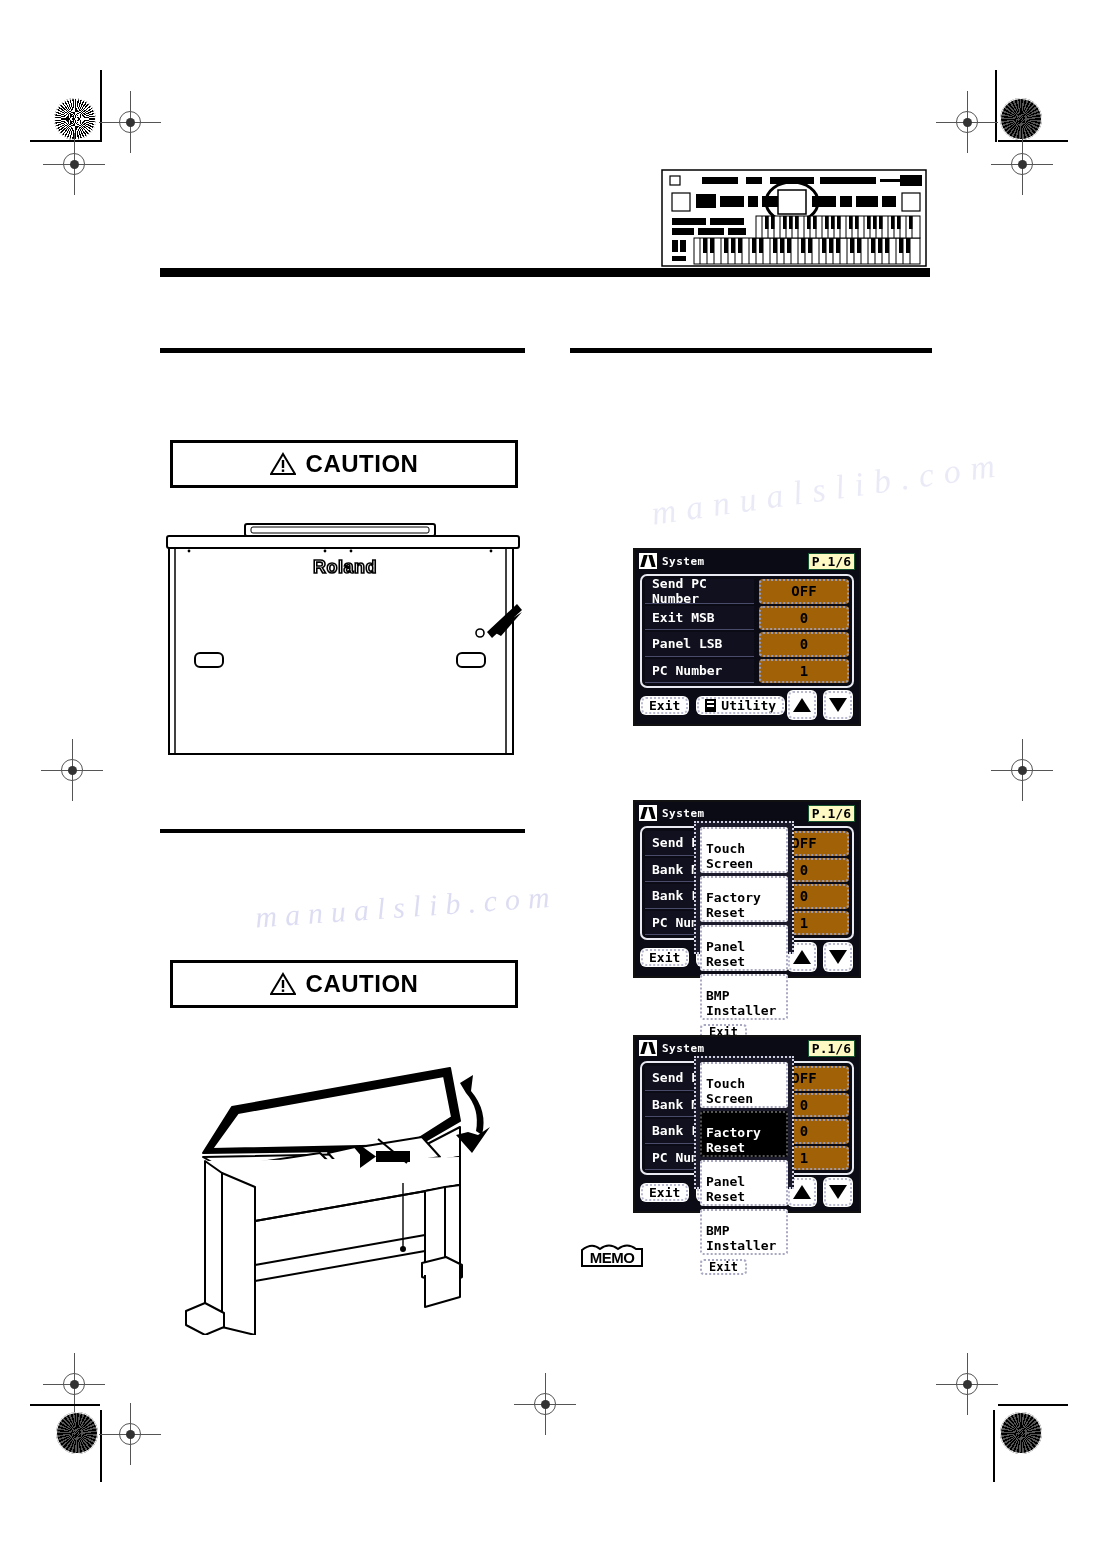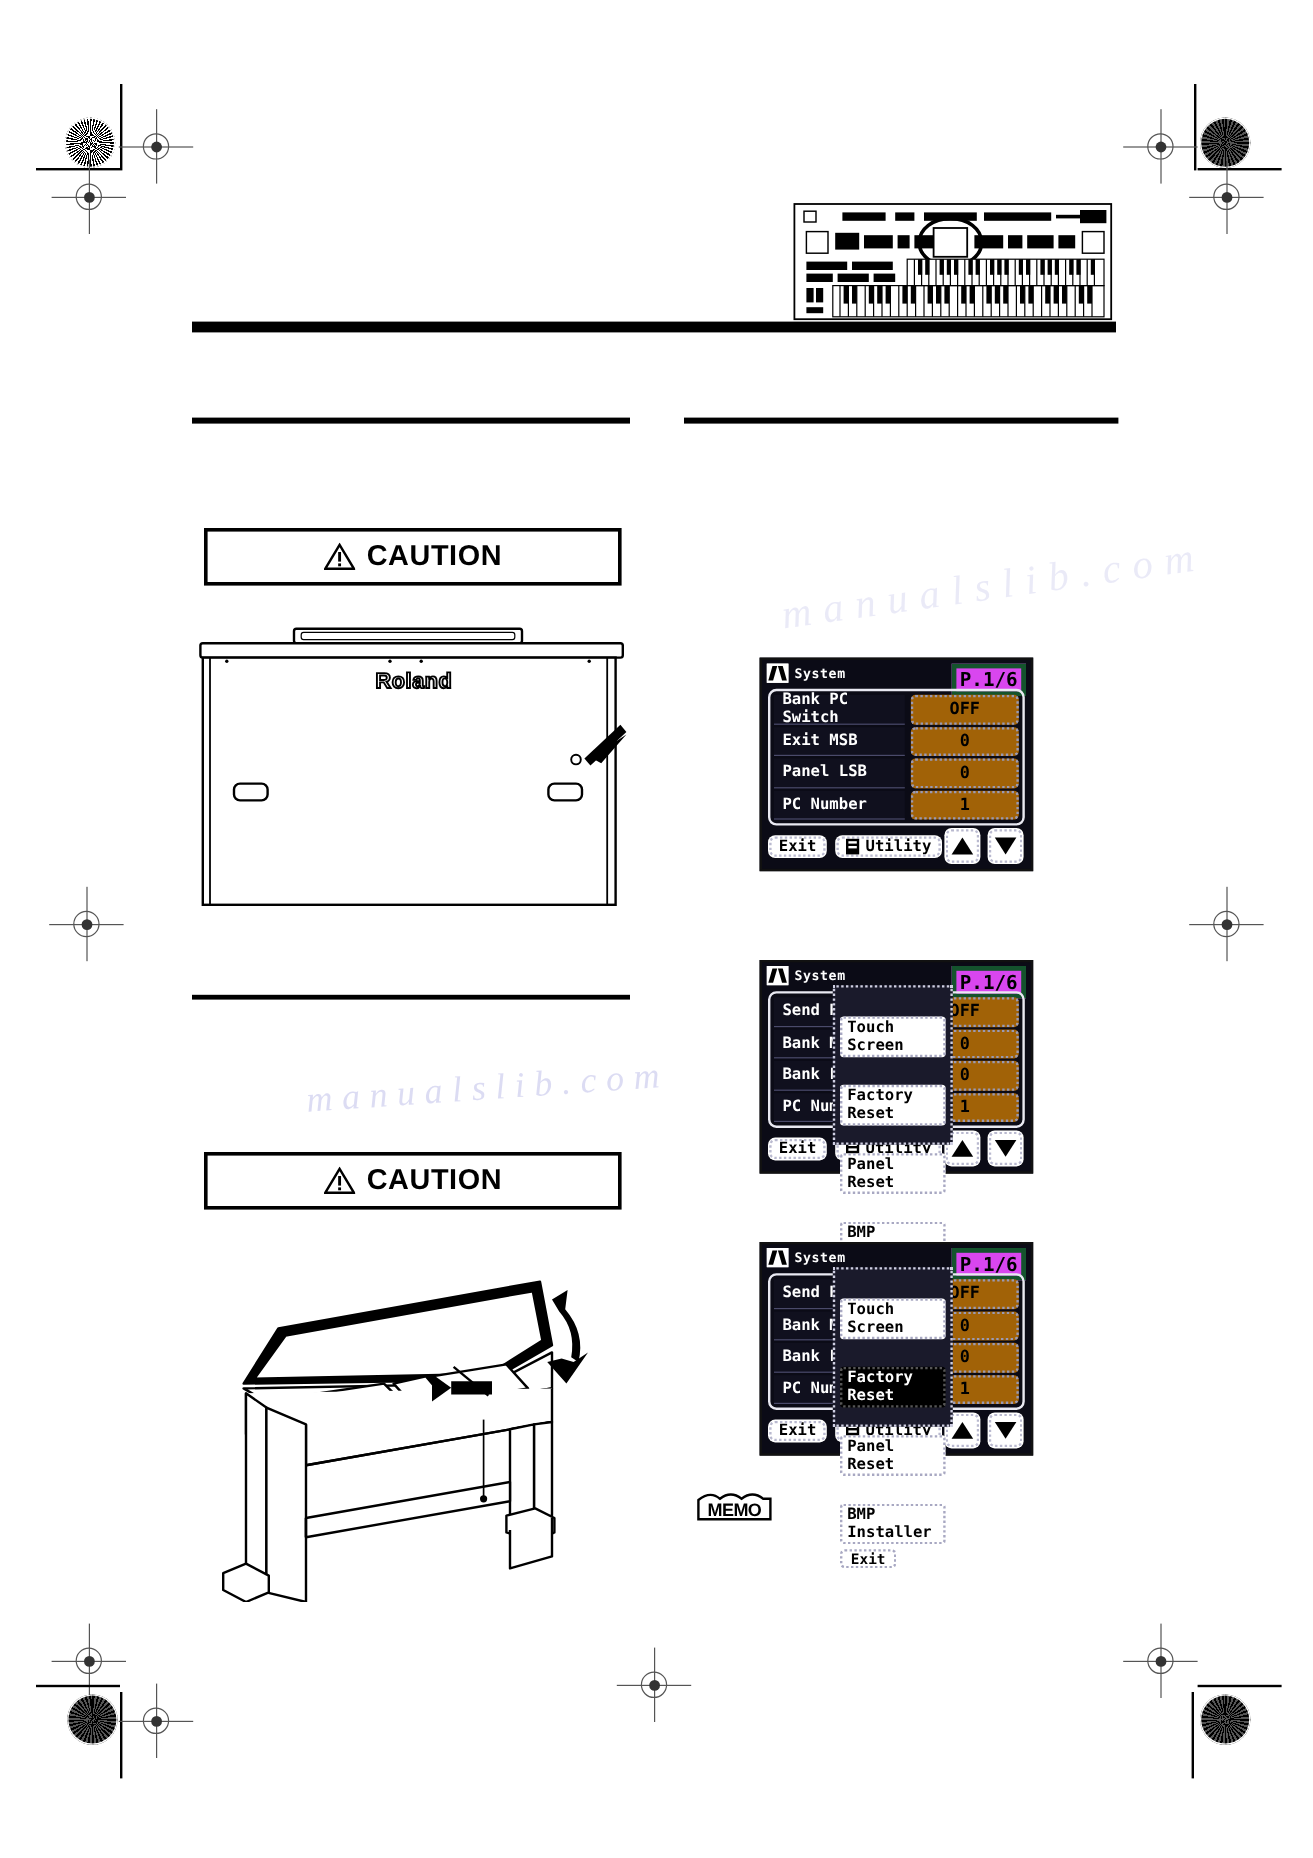--- a/index.html
+++ b/index.html
@@ -47,23 +47,23 @@
   .lcd-title{position:absolute;left:0;top:0;right:0;height:22px;
        display:flex;align-items:center;padding-left:4px;gap:5px;}
   .lcd-title .tt{color:#fff;font-size:11px;font-weight:bold;
        font-family:"DejaVu Sans Mono",monospace;letter-spacing:.5px;text-align:center;}
   .lcd-ico{width:16px;height:14px;background:#fff;position:relative;
        border:1px solid #fff;}
   .lcd-ico:before,.lcd-ico:after{content:"";position:absolute;background:#000;
        width:4px;height:12px;top:1px;}
   .lcd-ico:before{left:2px;transform:skewX(-16deg);}
   .lcd-ico:after{right:2px;transform:skewX(16deg);}
-  .page-badge{position:absolute;right:4px;top:3px;background:#d946ef;color:#000;
-       font-size:16px;font-weight:bold;padding:0 3px;
-       font-family:"DejaVu Sans Mono",monospace;border:4px solid #14532d;}
+  .page-badge{position:absolute;right:4px;top:3px;background:#fef9c3;color:#000;
+       font-size:13px;font-weight:bold;padding:0 3px;
+       font-family:"DejaVu Sans Mono",monospace;border:1px solid #14532d;}
 
   .lcd-body{position:absolute;left:5px;right:5px;top:24px;bottom:36px;
        border:2px solid #e9e9f2;border-radius:7px;box-sizing:border-box;
        padding:3px;display:flex;flex-direction:column;gap:2px;overflow:hidden;}
   .lcd-row{flex:1;display:flex;gap:5px;min-height:0;}
   .lcd-lab{flex:0 0 50%;background:#10101e;color:#fff;display:flex;
        align-items:center;padding-left:7px;font-size:13px;font-weight:bold;
        font-family:"DejaVu Sans Mono",monospace;border-bottom:1px solid #4a4a6a;}
   .lcd-val{flex:1;background:#a16207;color:#000;display:flex;align-items:center;
        justify-content:center;font-size:14px;font-weight:bold;
@@ -84,22 +84,22 @@
        display:flex;align-items:center;justify-content:center;}
   .tri-up{width:0;height:0;border-left:9px solid transparent;
        border-right:9px solid transparent;border-bottom:14px solid #000;}
   .tri-dn{width:0;height:0;border-left:9px solid transparent;
        border-right:9px solid transparent;border-top:14px solid #000;}
 
   
   .lcd-popup{position:absolute;background:#1a1a2b;border:2px dotted #cfcfe2;
        box-sizing:border-box;padding:4px;display:flex;flex-direction:column;gap:3px;}
   .pop-item{background:#fff;color:#000;font-size:13px;font-weight:bold;
-       font-family:"DejaVu Sans Mono",monospace;padding:2px 0 2px 6px;
-       border-radius:3px;outline:2px dotted #a8a8c2;outline-offset:-2px;margin-top:20px;}
+       font-family:"DejaVu Sans Mono",monospace;padding:14px 0 2px 6px;
+       border-radius:3px;outline:2px dotted #a8a8c2;outline-offset:-2px;}
   .pop-item.sel{background:#000;color:#fff;outline-color:#555;}
   .pop-exit{align-self:flex-start;background:#fff;color:#000;font-size:12px;
        font-weight:bold;font-family:"DejaVu Sans Mono",monospace;
        padding:1px 9px;border-radius:4px;outline:2px dotted #a8a8c2;
        outline-offset:-2px;margin-top:1px;}
 
   
   svg{display:block;}
   .wm{position:absolute;pointer-events:none;opacity:.30;
       font-family:"Liberation Serif",serif;color:#8f8fd8;
@@ -456,21 +456,21 @@
 </div>
 
 <div class="lcd" style="left:633px;top:548px;width:228px;height:178px;">
   <div class="lcd-title">
     <span class="lcd-ico"></span>
     <span class="tt">System</span>
   </div>
   <div class="page-badge">P.1/6</div>
   <div class="lcd-body">
     <div class="lcd-row">
-      <div class="lcd-lab">Bank PC Switch</div>
+      <div class="lcd-lab">Send PC Number</div>
       <div class="lcd-val">OFF</div>
     </div>
     <div class="lcd-row">
       <div class="lcd-lab">Exit MSB</div>
       <div class="lcd-val">0</div>
     </div>
     <div class="lcd-row">
       <div class="lcd-lab">Panel LSB</div>
       <div class="lcd-val">0</div>
     </div>

